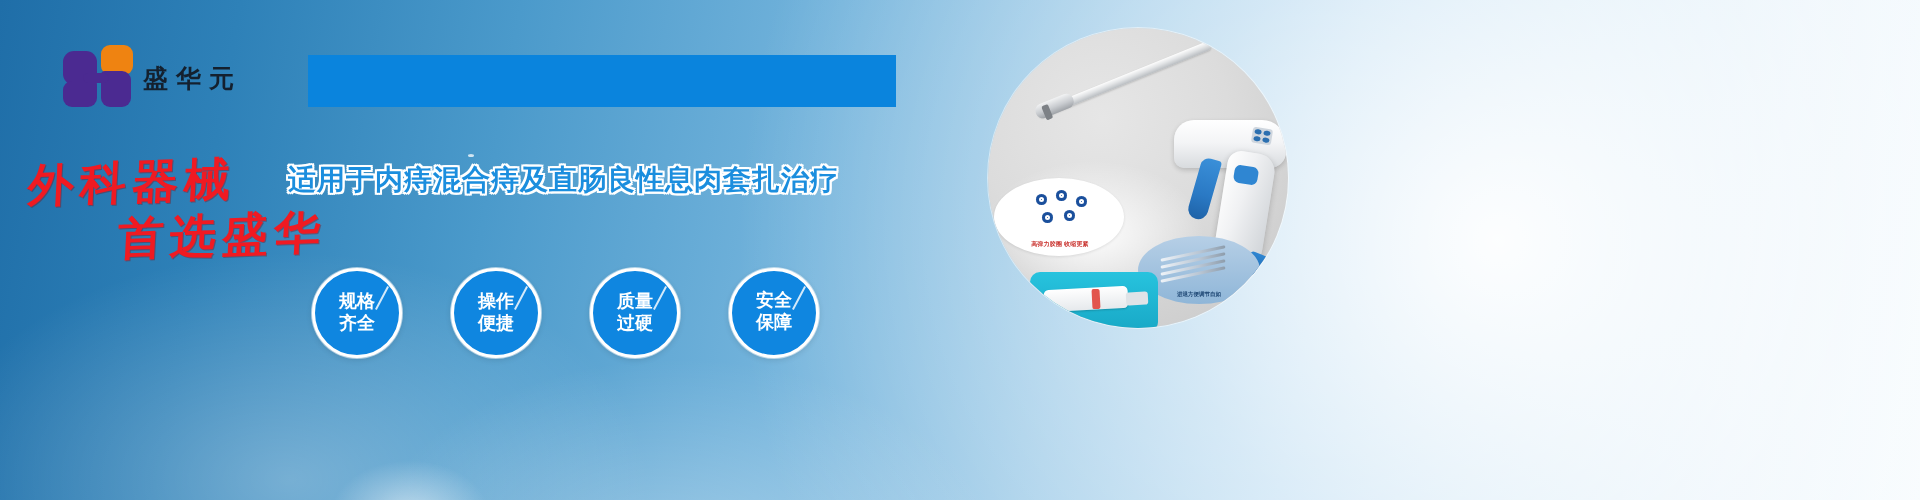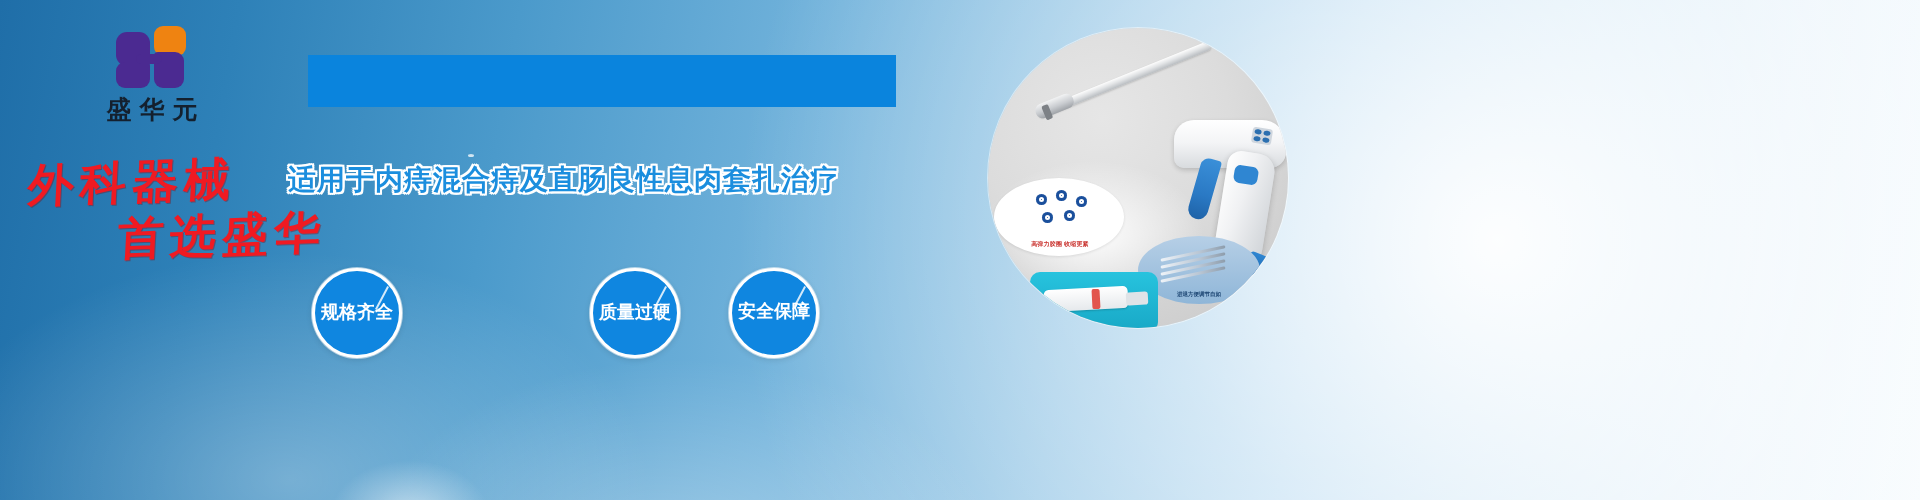--- a/index.html
+++ b/index.html
@@ -41,21 +41,21 @@
     background:radial-gradient(ellipse at center, rgba(255,255,255,0.34) 0%, rgba(255,255,255,0.0) 65%);
     pointer-events:none;
   }
   
   .sparkle{ position:absolute; background:rgba(255,255,255,.75); border-radius:50%; }
 
   
   #logo{
     position:absolute; left:62px; top:26px;
     width:180px; height:100px;
-    display:flex; flex-direction:column; align-items:center;
+    display:flex; flex-direction:row; align-items:center;justify-content:flex-end;
   }
   .logo-mark{ position:relative; width:72px; height:62px; }
   .lm{ position:absolute; border-radius:9px; }
   .lm-a{ left:0px;  top:6px;  width:34px; height:34px; background:#4b2a91; border-radius:11px 11px 4px 11px; }
   .lm-b{ left:38px; top:0px;  width:32px; height:30px; background:#ef8311; border-radius:9px; }
   .lm-c{ left:38px; top:26px; width:30px; height:36px; background:#4b2a91; border-radius:4px 9px 9px 9px; }
   .lm-d{ left:0px;  top:36px; width:34px; height:26px; background:#4b2a91; border-radius:9px 4px 9px 9px; }
   .lm-e{ left:20px; top:28px; width:26px; height:10px; background:#4b2a91; }
   .logo-text{
     margin-top:5px;
@@ -124,21 +124,21 @@
   #features{
     position:absolute; left:312px; top:268px;
     width:540px; height:96px;
   }
   .feature{
     position:absolute; top:0;
     width:90px; height:90px; border-radius:50%;
     background:#0f86e0;
     border:3px solid #ffffff;
     box-shadow:0 0 0 1px rgba(255,255,255,.55), 0 2px 6px rgba(0,0,0,.12);
-    display:flex; flex-direction:row; align-items:center; justify-content:center;
+    display:flex; flex-direction:column; align-items:center; justify-content:center;
     color:#ffffff; font-size:18px; font-weight:700; line-height:1.22;
     overflow:hidden;
   }
   .feature::after{
     content:"";
     position:absolute; right:16px; top:14px;
     width:2px; height:26px; background:rgba(255,255,255,.82);
     transform:rotate(28deg);
   }
   .feature .fl{ display:block; }
@@ -334,20 +334,24 @@
 
   <div id="slogan">
     <div class="slogan-l1">外科器械</div>
     <div class="slogan-l2">首选盛华</div>
   </div>
 
   <div id="features">
     <div class="feature f1">
       <span class="fl">规格</span>
       <span class="fl">齐全</span>
+    </div>
+    <div class="feature f2">
+      <span class="fl">操作</span>
+      <span class="fl">便捷</span>
     </div>
     <div class="feature f3">
       <span class="fl">质量</span>
       <span class="fl">过硬</span>
     </div>
     <div class="feature f4">
       <span class="fl">安全</span>
       <span class="fl">保障</span>
     </div>
   </div>

